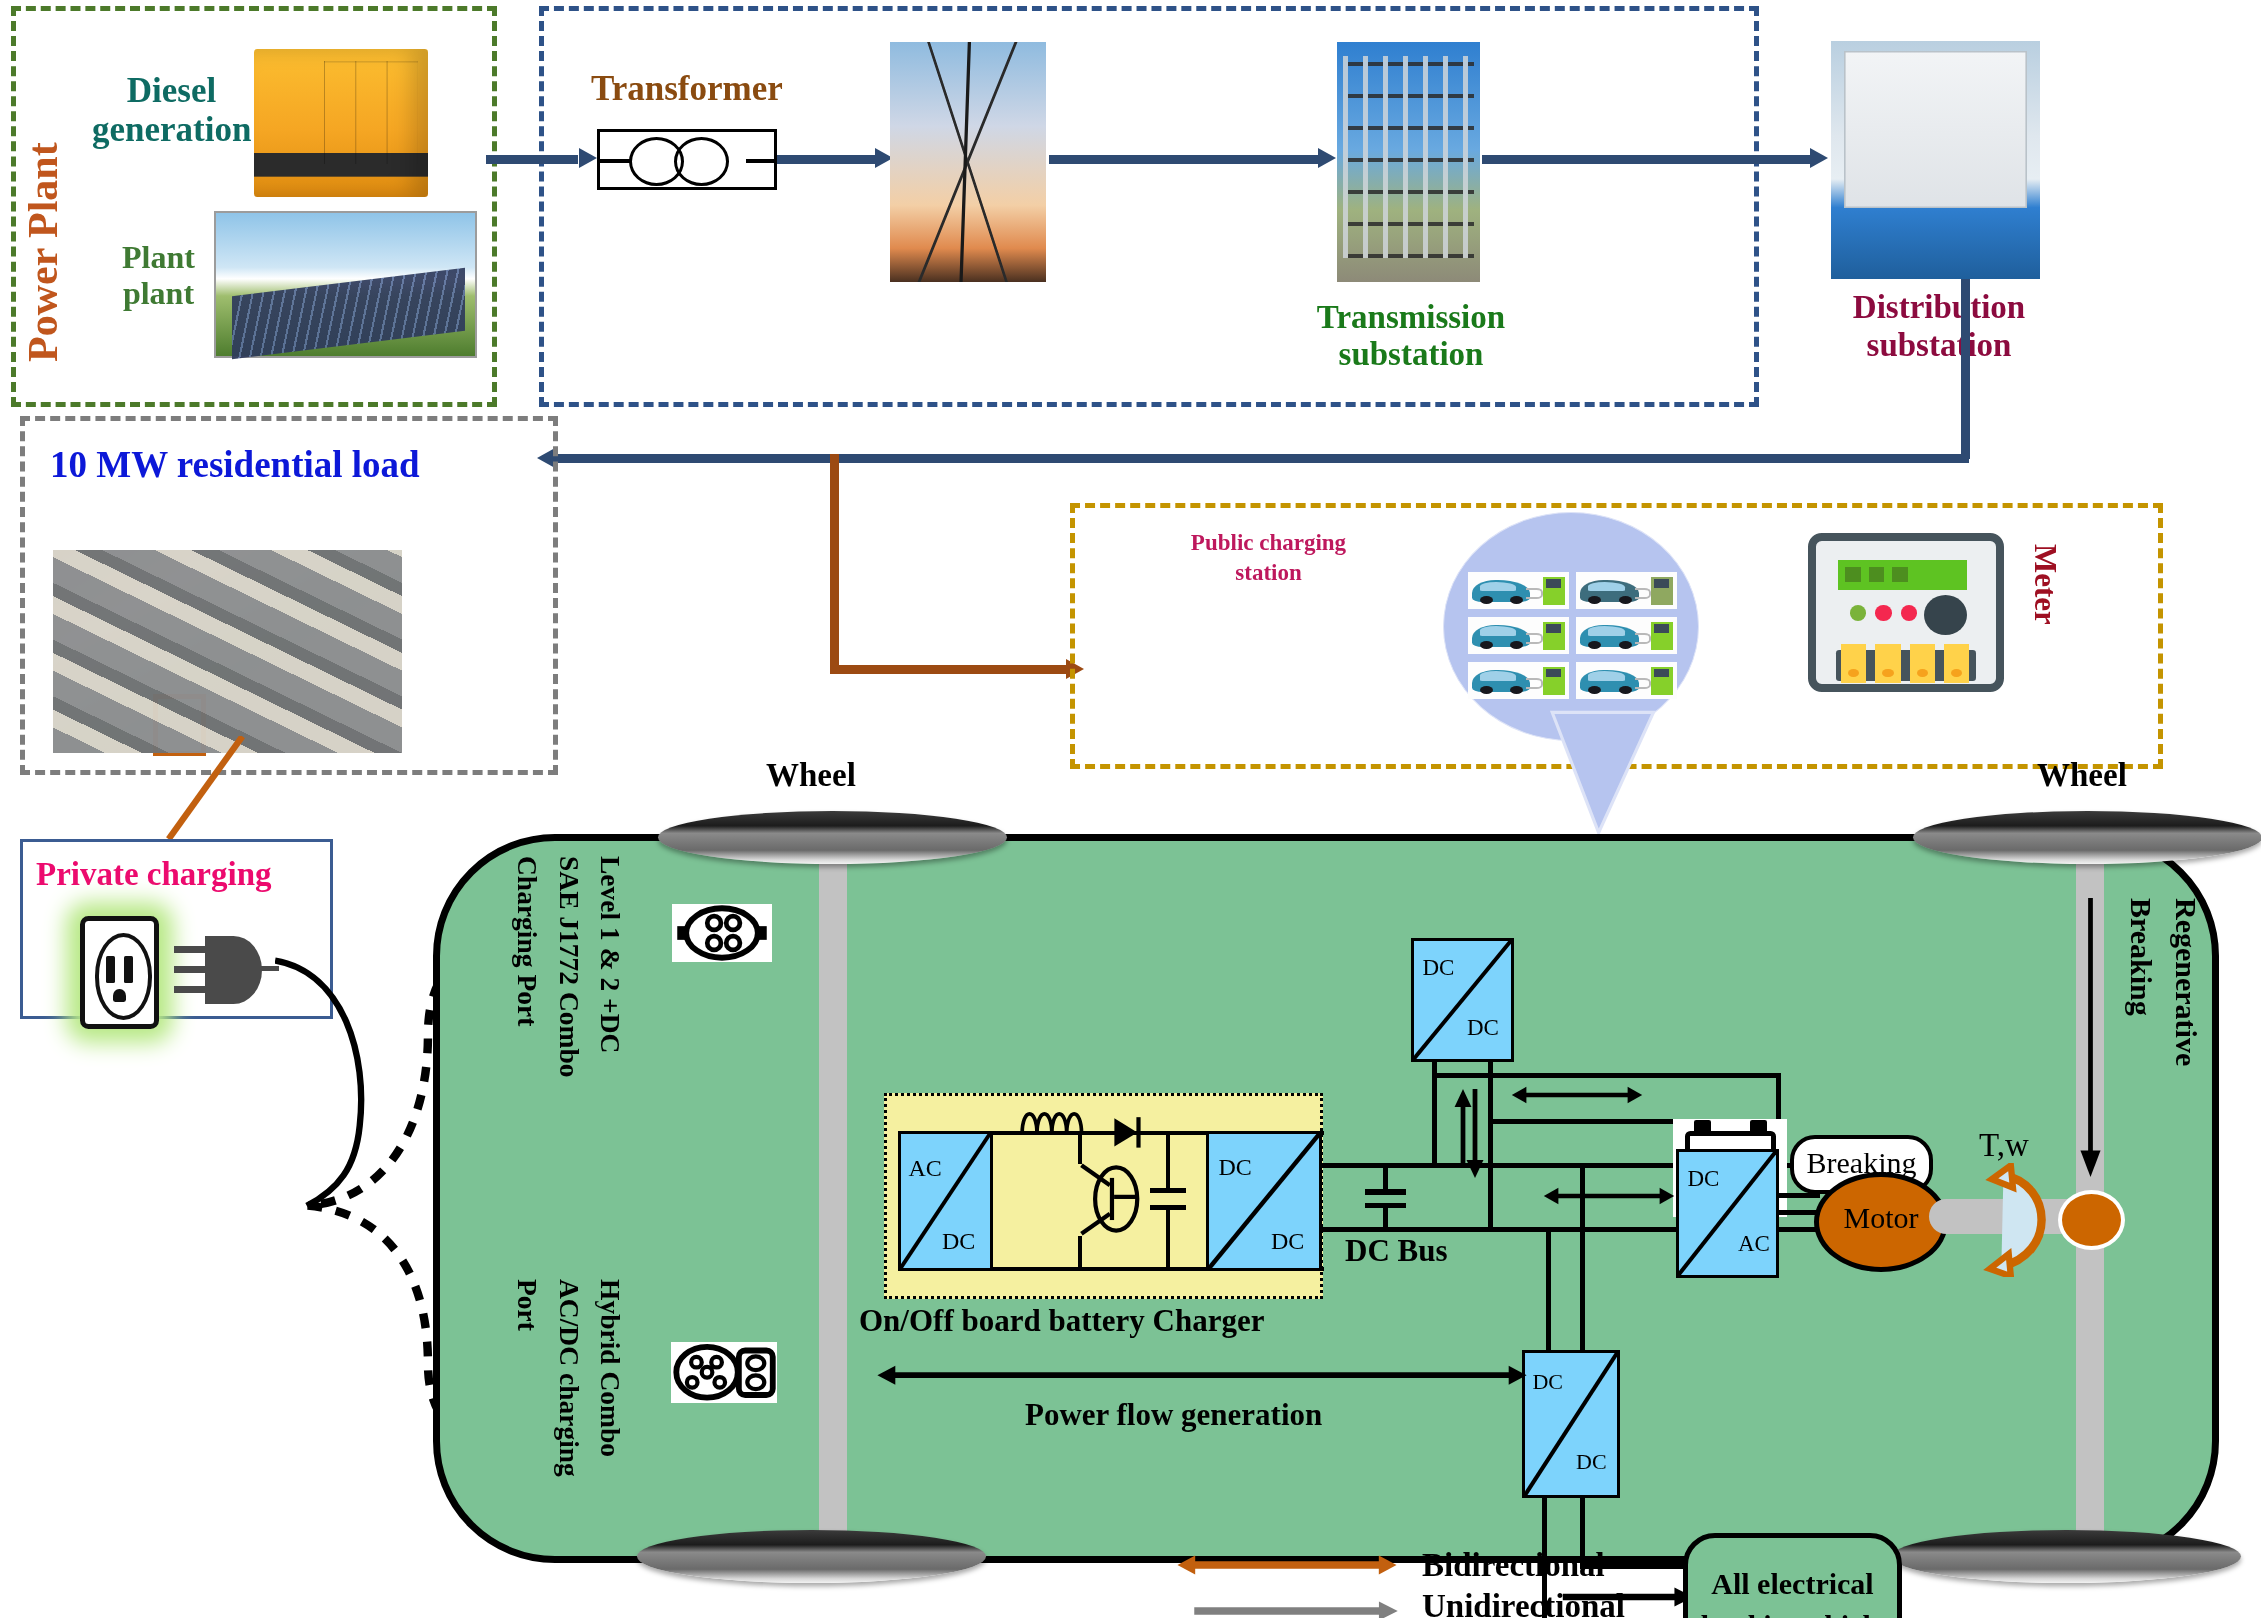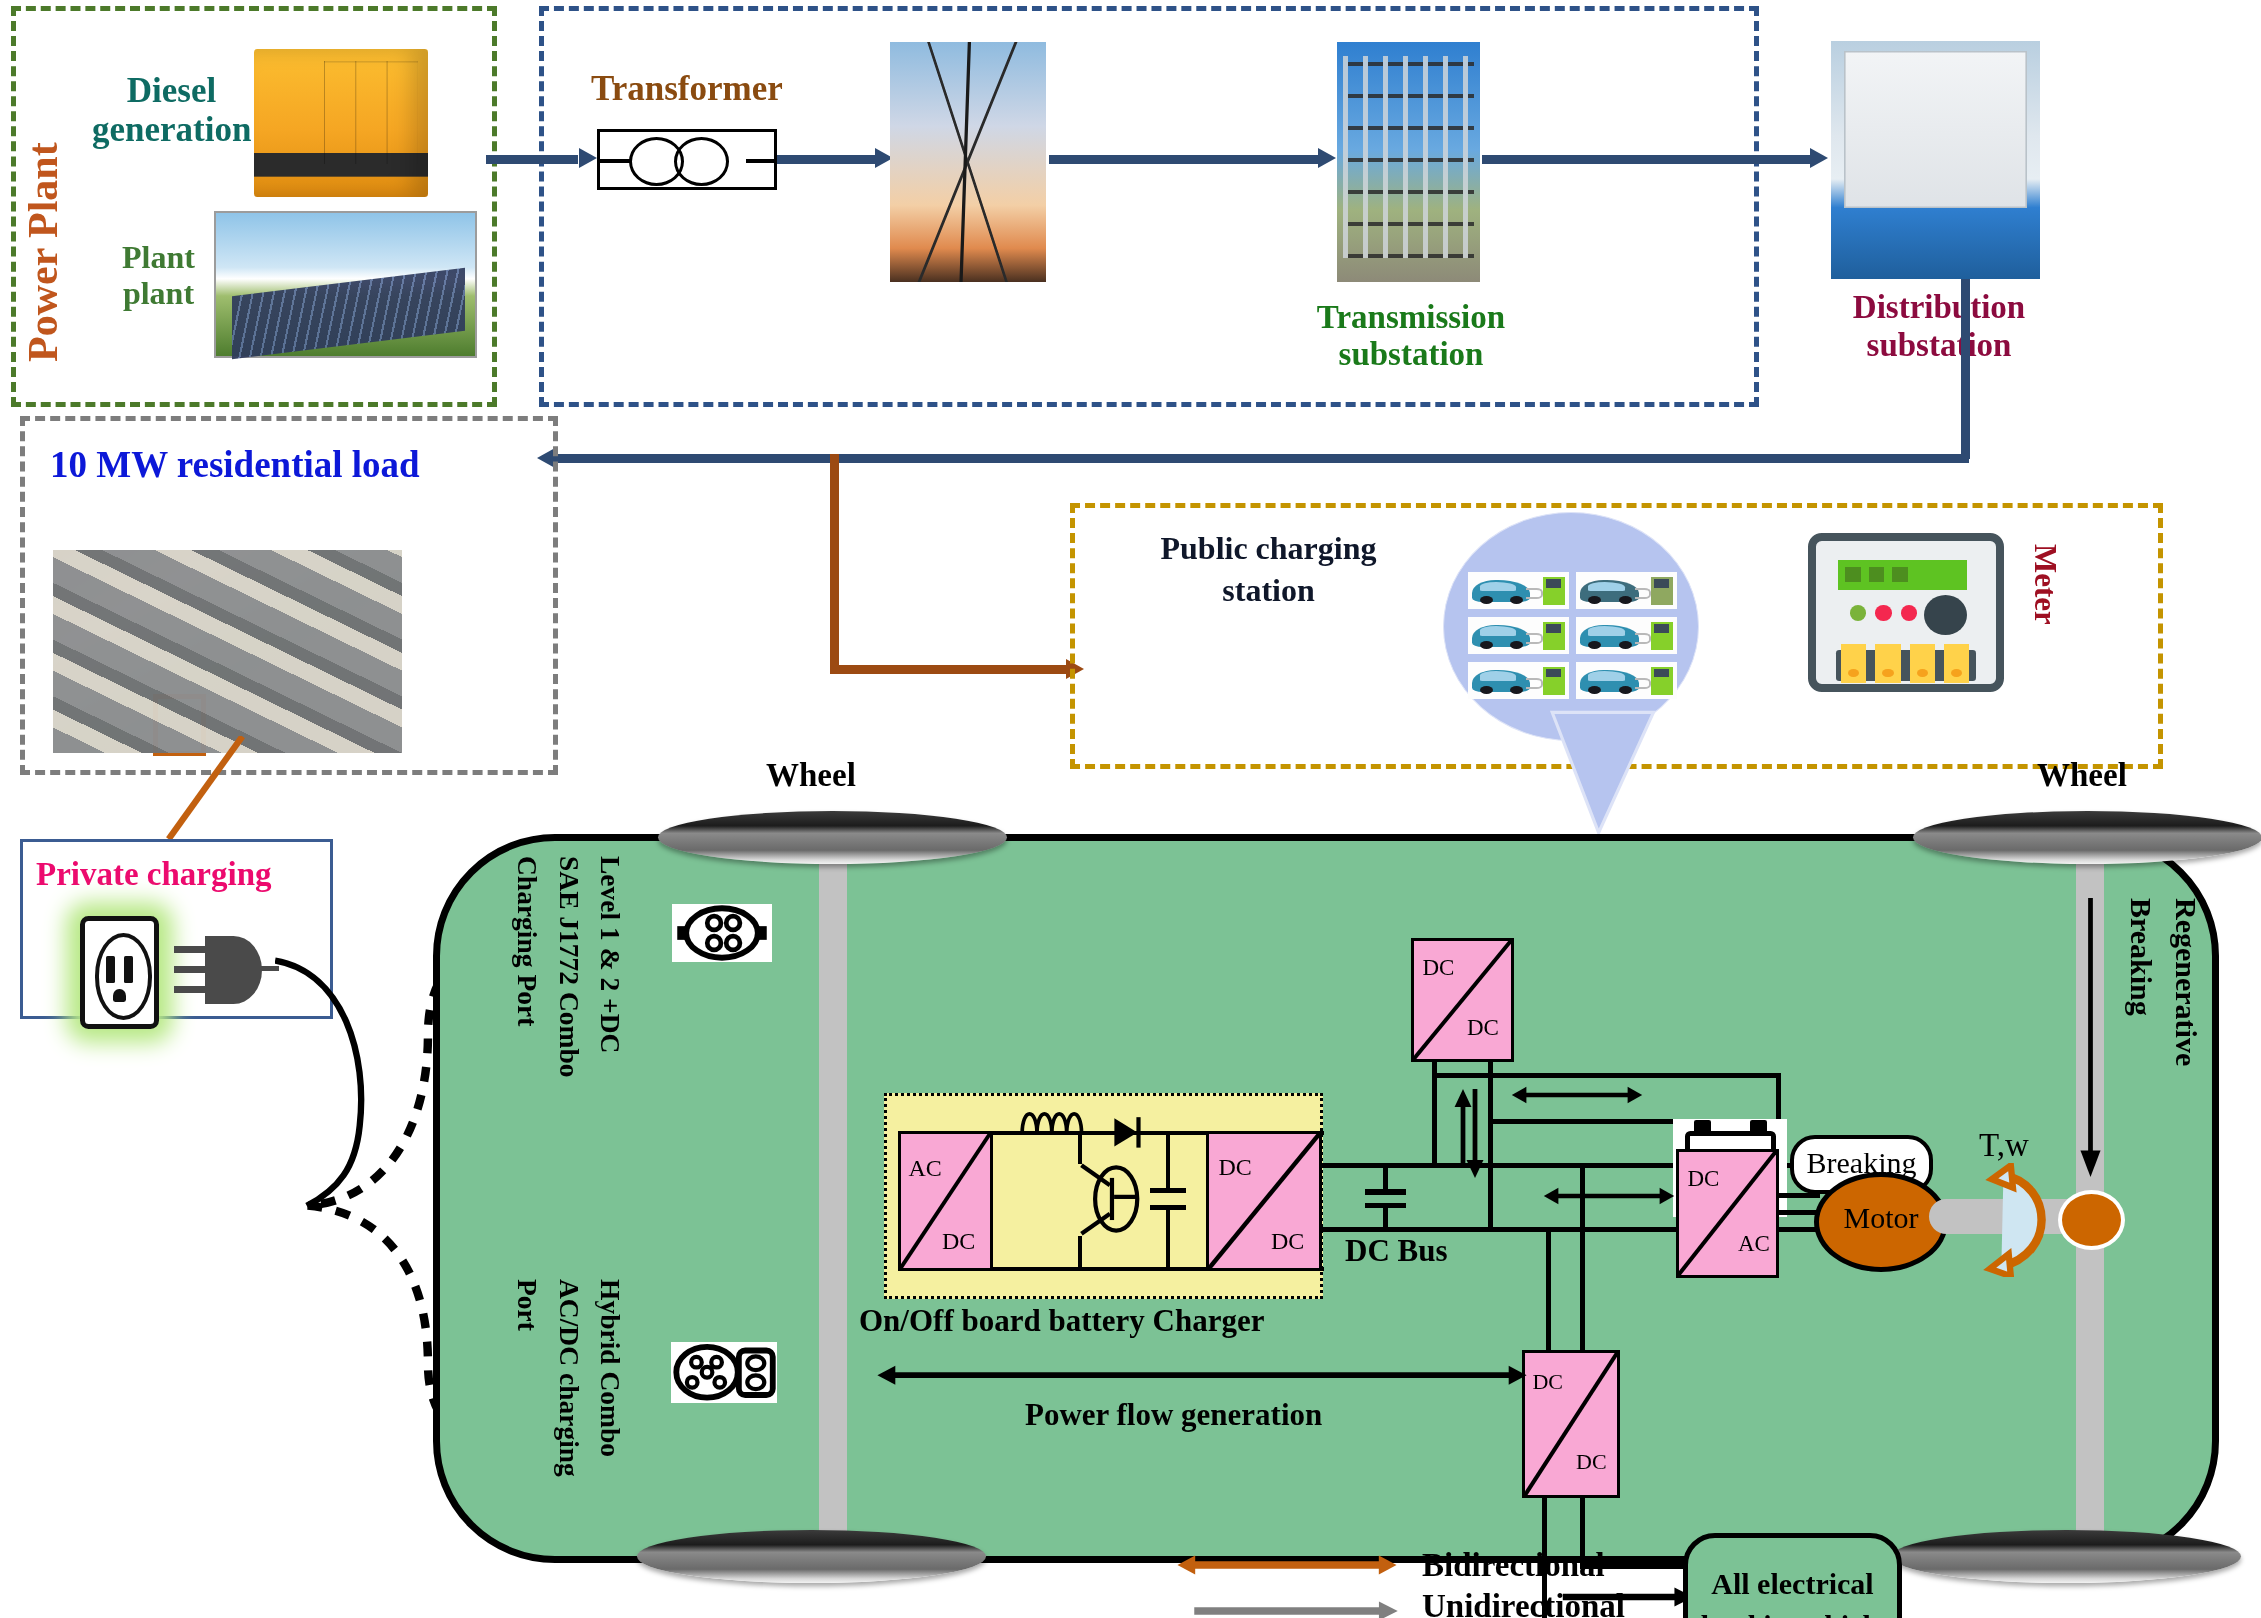--- a/index.html
+++ b/index.html
@@ -77,21 +77,21 @@
   .ah-left{border-top:10.6px solid transparent;border-bottom:10.6px solid transparent;border-right:18px solid #2e4a72;}
   .brown{background:#9c4a12;}
   .ah-right-brown{border-top:10.6px solid transparent;border-bottom:10.6px solid transparent;border-left:18px solid #9c4a12;}
 
   
   .car-body{position:absolute;background:#7cc295;border:7.4px solid #000;border-radius:122px;box-sizing:border-box;}
   .wheel{position:absolute;border-radius:50%;
     background:linear-gradient(180deg,#3b3b3b 0%,#1c1c1c 28%,#8a8a8a 42%,#6a6a6a 74%,#d8d8d8 92%,#f2f2f2 100%);
     box-shadow:0 3.2px 5.3px rgba(0,0,0,.35);}
   .axle{position:absolute;background:#c2c2c2;}
-  .conv{position:absolute;background:#f9a8d4;border:3.7px solid #000;box-sizing:border-box;overflow:hidden;}
+  .conv{position:absolute;background:#7dd3fc;border:3.7px solid #000;box-sizing:border-box;overflow:hidden;}
   .conv .diag{position:absolute;left:-12%;top:-12%;width:124%;height:124%;}
   .conv span{position:absolute;font-family:"Liberation Serif",serif;color:#000;}
   .wire{position:absolute;background:#000;}
   .bubble{position:absolute;background:#b6c4ef;border:1.6px solid #dde3f7;border-radius:50%;}
   .cars-grid{position:absolute;display:grid;grid-template-columns:1fr 1fr;gap:7.4px;}
   .evcell{position:relative;background:#fdfdfd;}
   .evcar{position:absolute;left:4%;top:22%;width:58%;height:58%;
     background:#2e8fb0;border-radius:40% 55% 18% 18%/60% 60% 20% 20%;}
   .evcar::after{content:"";position:absolute;left:14%;top:6%;width:62%;height:44%;
     background:#9fd0e8;border-radius:50% 60% 8% 8%;}
@@ -213,21 +213,21 @@
 
   <div class="abs" style="left:296px;top:898px;width:285px;height:592px;">
     <svg width="285" height="592" viewBox="0 0 540 1120">
       <path d="M460 85 C330 80 250 120 250 260 C250 420 180 570 22 582" stroke="#000" stroke-width="16" fill="none" stroke-dasharray="28 26" stroke-linecap="butt"></path>
       <path d="M22 582 C180 596 250 720 250 880 C250 1010 330 1046 460 1048" stroke="#000" stroke-width="16" fill="none" stroke-dasharray="28 26" stroke-linecap="butt"></path>
     </svg>
   </div>
 
   <div class="abs box-pcs" style="left:1070px;top:503px;width:1083px;height:256px;"></div>
 
-  <div class="lbl" style="left:1131px;top:528px;width:275px;font-size:32px;color:#0f172a;text-align:center;line-height:1.3;">Public charging
+  <div class="lbl" style="left:1131px;top:528px;width:275px;font-size:23px;color:#be185d;text-align:center;line-height:1.3;">Public charging
 station</div>
 
   <div class="bubble" style="left:1443px;top:512px;width:254px;height:227px;"></div>
   <div class="abs" style="left:1548px;top:708px;width:116px;height:127px;">
     <svg width="116" height="127" viewBox="0 0 220 240">
       <polygon points="8,8 200,8 96,236" fill="#b6c4ef" stroke="#dde3f7" stroke-width="6"></polygon>
     </svg>
   </div>
 
   <div class="cars-grid" style="left:1468px;top:572px;width:209px;height:127px;">

